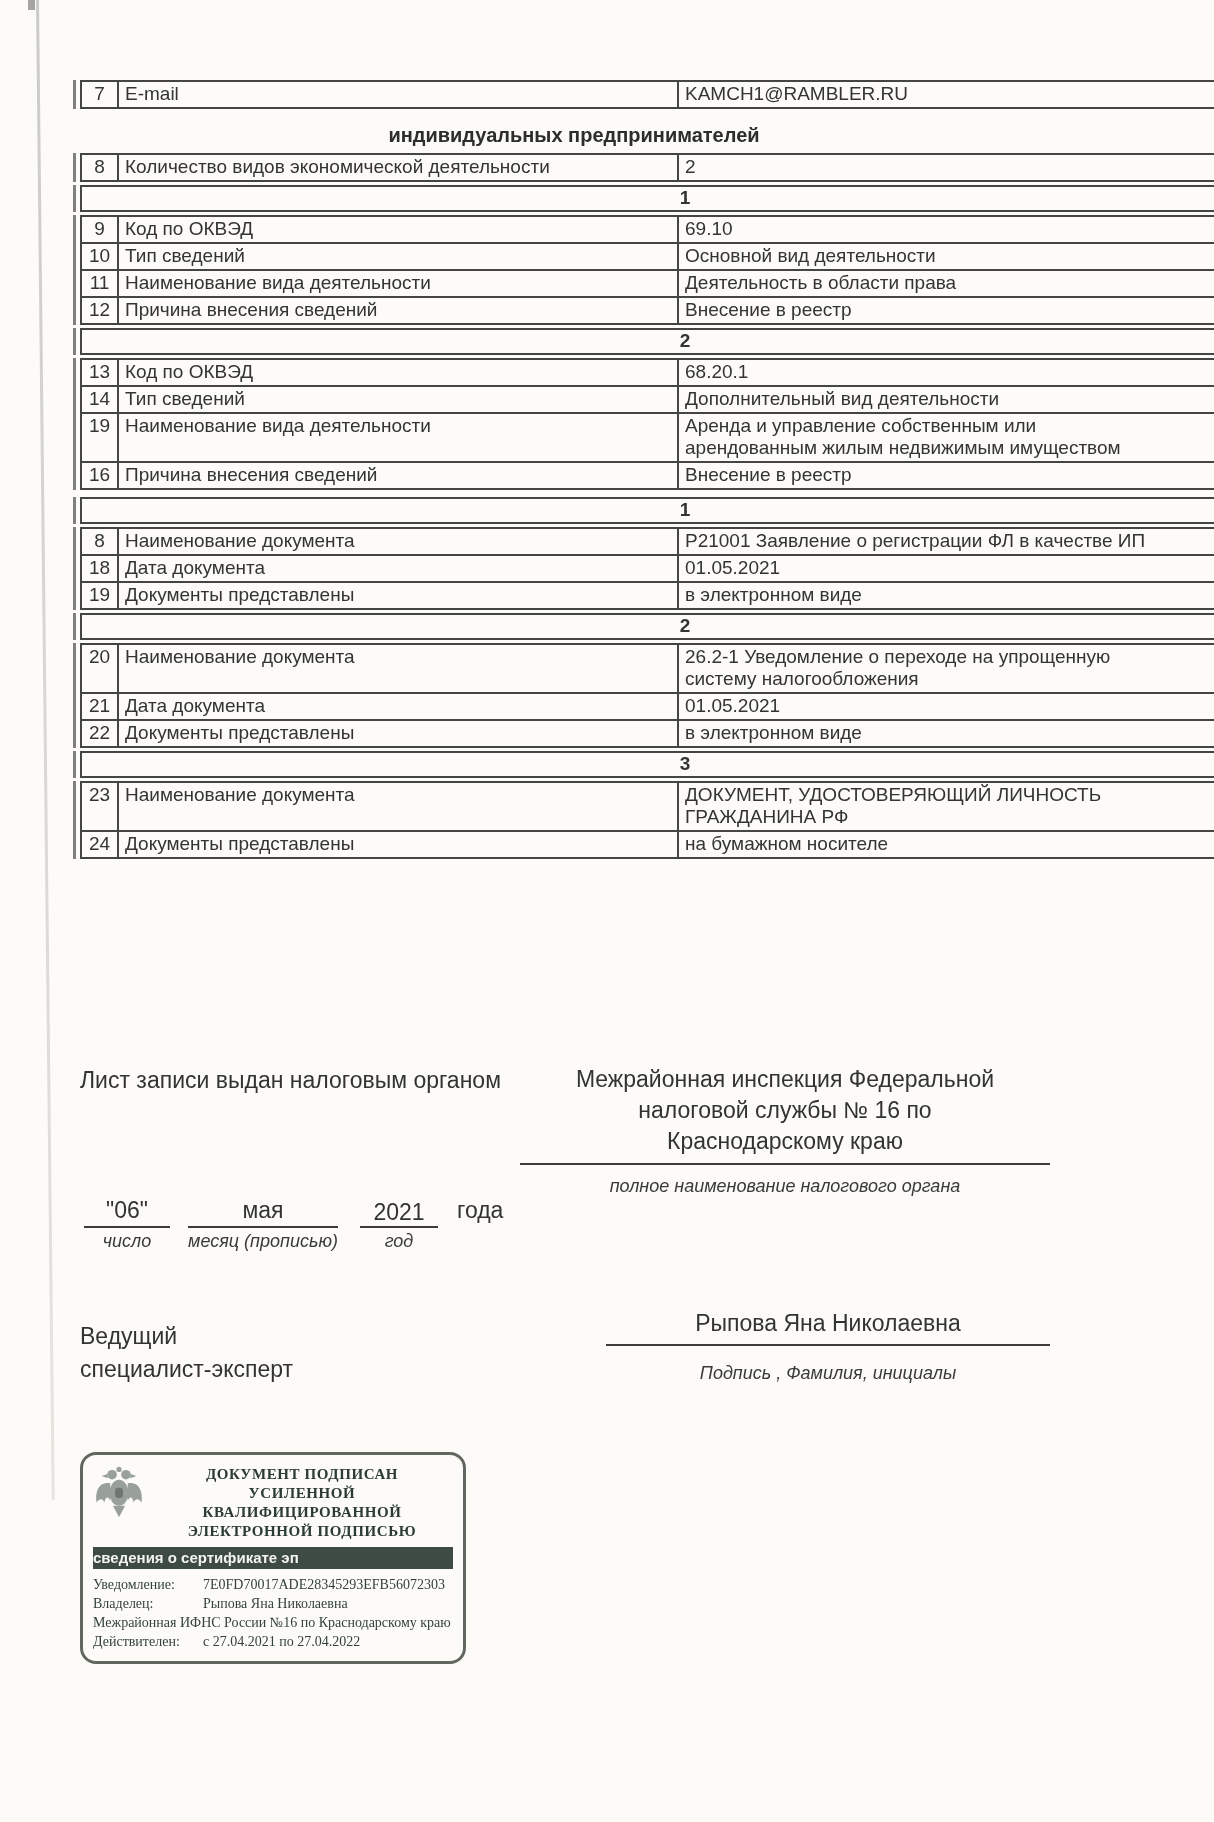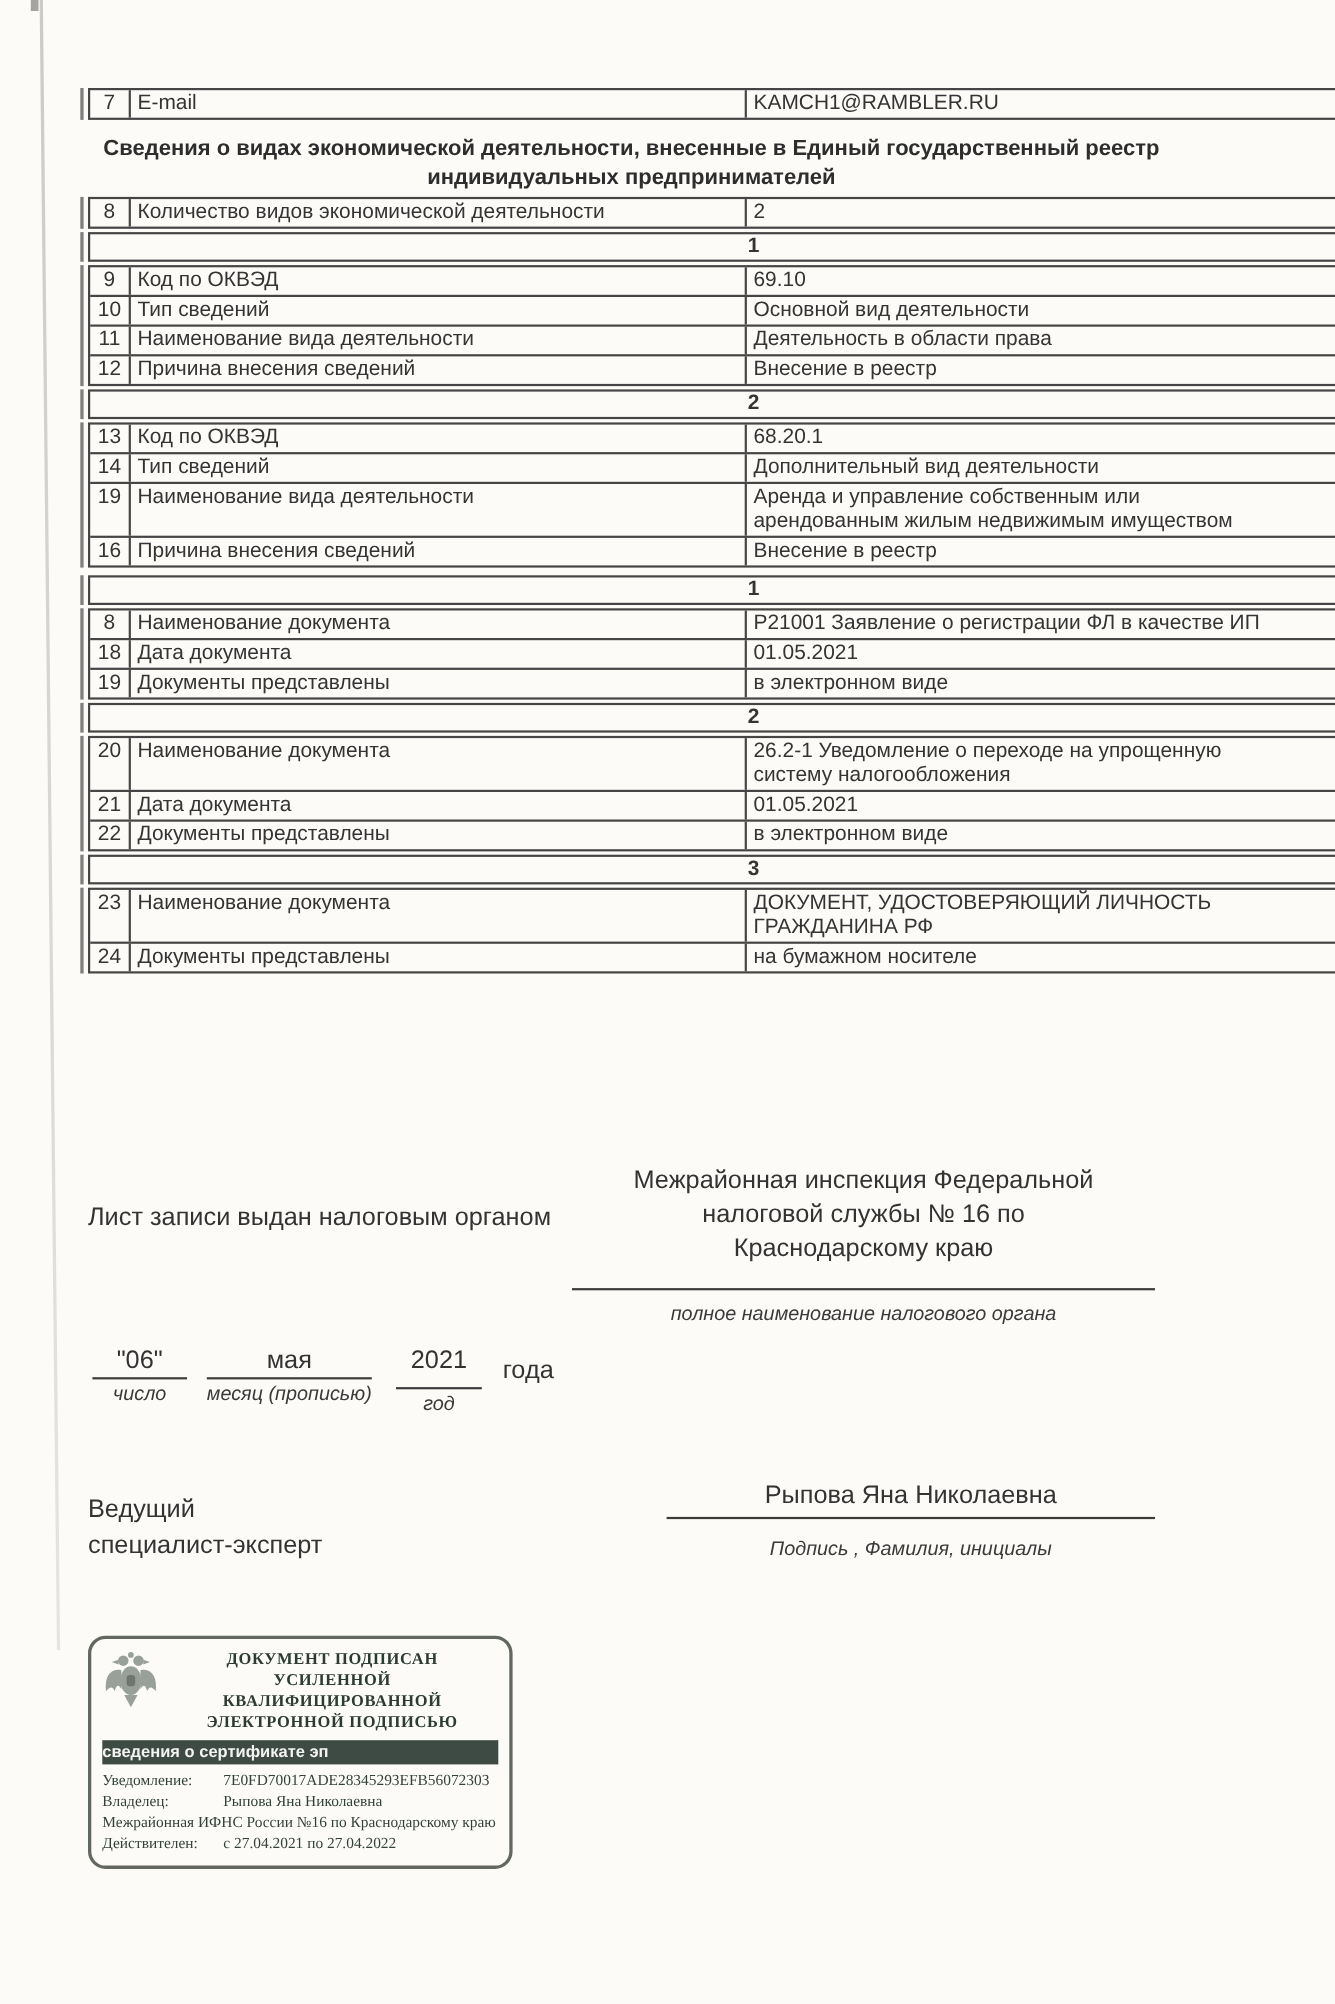--- a/index.html
+++ b/index.html
@@ -33,34 +33,34 @@
   .sec-title { margin:13px 0 5px 40px; width:1068px; text-align:center;
     font-size:20px; line-height:26px; font-weight:bold; color:#2d2d2d; }
   .t1 { margin-top:5px; }
   .sec-title.second { margin-top:32px; }
   .t2 { margin-top:7px; }
 
   
   .issue { position:relative; margin-top:172px; height:152px; font-size:23px; color:#333; }
   .issue-left { position:absolute; left:80px; top:36px; }
   .issue-right { position:absolute; left:520px; width:530px; text-align:center; line-height:31px; }
-  .auth-lines { border-bottom:2px solid #3c3c3c; padding-bottom:21px; }
+  .auth-lines { border-bottom:2px solid #3c3c3c; padding-bottom:6px;margin-top:33px; }
   .small-cap { font-style:italic; font-size:18px; color:#3a3a3a; }
   .issue-right .small-cap { margin-top:6px; }
 
   
   .daterow { display:flex; margin-left:84px; margin-top:14px; font-size:23px; color:#333; }
   .dfield { text-align:center; }
   .dval { border-bottom:2px solid #3c3c3c; padding-bottom:2px; }
   .dcap { font-style:italic; font-size:18px; margin-top:3px; color:#3a3a3a; }
   .f-day { width:86px; }
   .f-month { width:150px; margin-left:18px; }
   .f-year { margin-left:22px; }
   .yline { display:flex; align-items:flex-end; }
-  .yr { display:inline-block; width:78px; text-align:center; border-bottom:2px solid #3c3c3c; padding-bottom:11px; }
+  .yr { display:inline-block; width:78px; text-align:center; border-bottom:2px solid #3c3c3c; padding-bottom:0; }
   .ysuf { margin-left:19px; padding-bottom:4px; }
   .yrcap { width:78px; }
 
   
   .sig { position:relative; margin-top:58px; height:112px; font-size:23px; color:#333; }
   .sig-left { position:absolute; left:80px; top:10px; line-height:33px; }
   .sig-right { position:absolute; left:606px; width:444px; text-align:center; }
   .sig-name { padding-bottom:7px; border-bottom:2px solid #3c3c3c; }
   .sig-cap { font-style:italic; font-size:18px; margin-top:17px; color:#3a3a3a; }
 
@@ -90,21 +90,20 @@
     <div class="seg">
       <div class="trow">
         <div class="c num">7</div>
         <div class="c lbl">E-mail</div>
         <div class="c val">KAMCH1@RAMBLER.RU</div>
       </div>
     </div>
   </div>
 
   <div class="sec-title">
-    <span style="display:block">Сведения о видах экономической деятельности, внесенные в Единый государственный реестр</span>
     <span style="display:block">индивидуальных предпринимателей</span>
   </div>
 
   <div class="tbl t1">
     <div class="seg">
       <div class="trow">
         <div class="c num">8</div>
         <div class="c lbl">Количество видов экономической деятельности</div>
         <div class="c val">2</div>
       </div>

